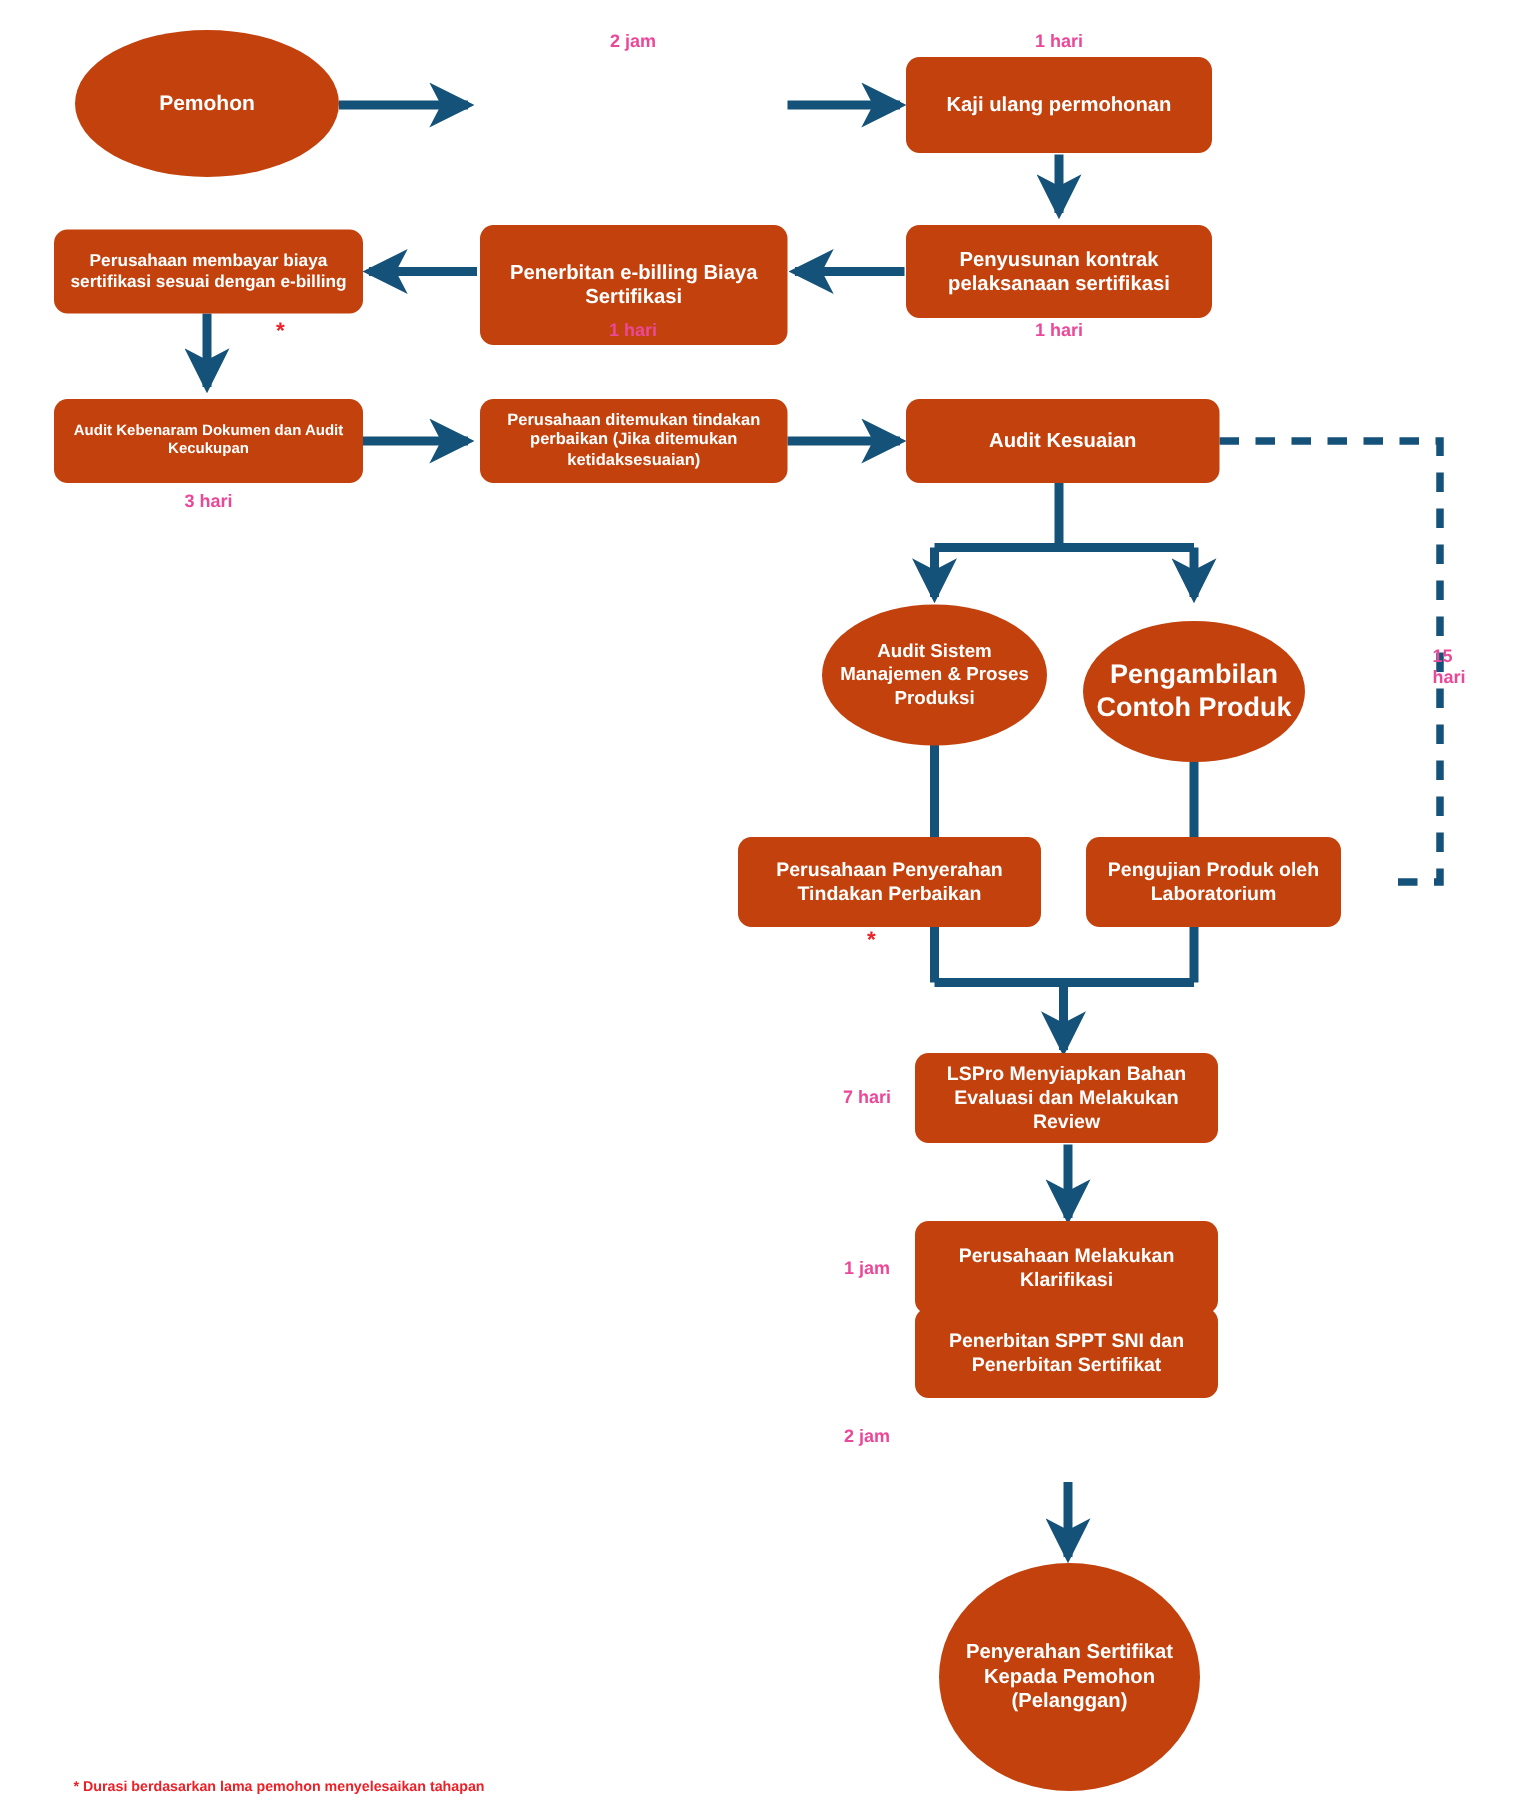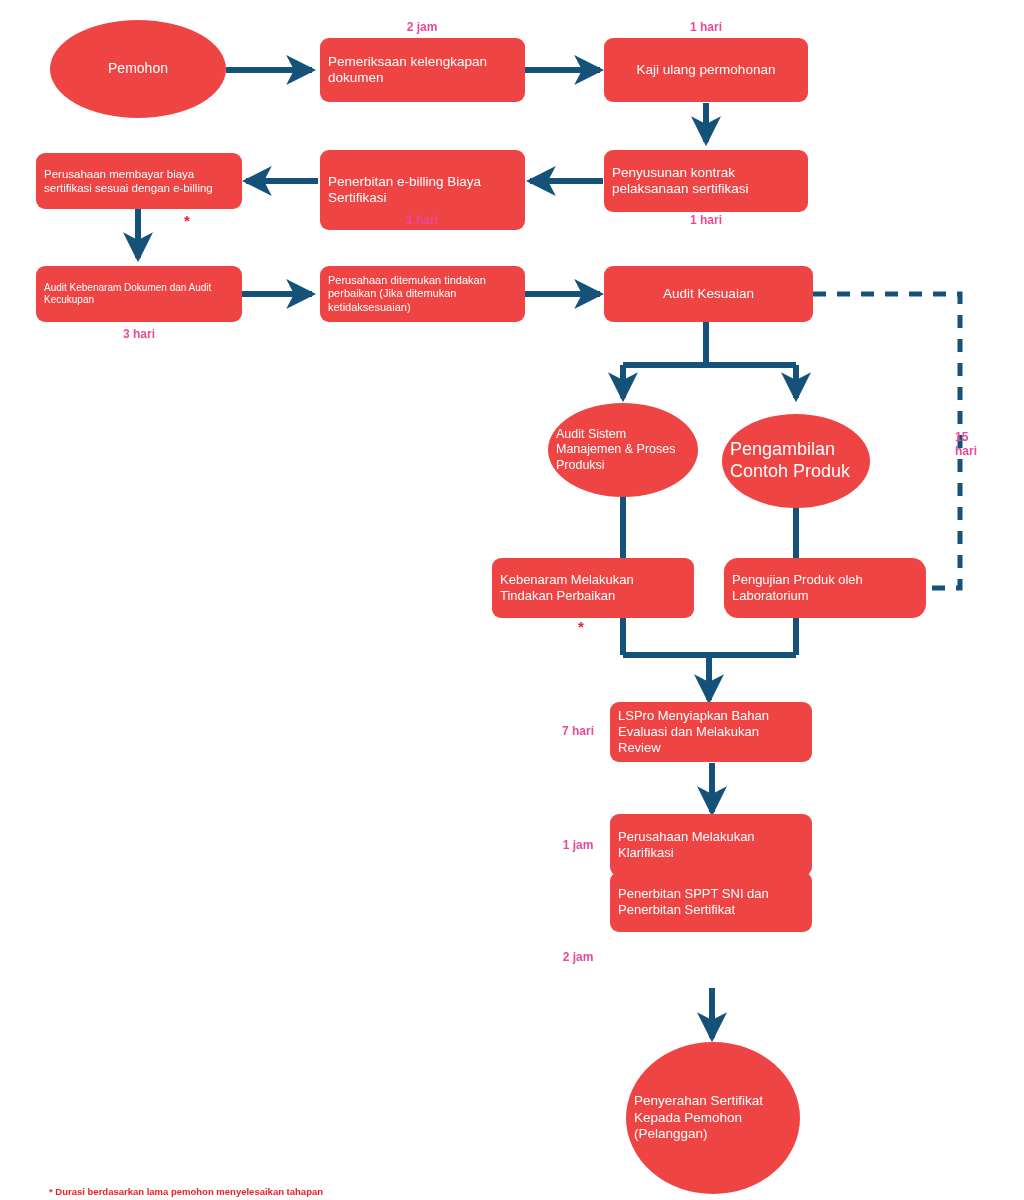--- a/index.html
+++ b/index.html
@@ -20,27 +20,27 @@
   svg.edges {
     position: absolute;
     left: 0;
     top: 0;
     width: 1024px;
     height: 1200px;
     pointer-events: none;
   }
   .node {
     position: absolute;
-    background: #ef4444;
+    background: #c2410c;
     color: #ffffff;
     display: flex;
     align-items: center;
     justify-content: center;
-    text-align: left;
-    font-weight: normal;
+    text-align: center;
+    font-weight: bold;
     line-height: 1.22;
     box-sizing: border-box;
     padding: 2px 8px;
     z-index: 2;
   }
   .node.box {
     border-radius: 9px;
   }
   .node.ellipse {
     border-radius: 50%;
@@ -118,43 +118,42 @@
       <path d="M 712 876 L 712 925" marker-end="url(#arrow)"></path>
 
       <path d="M 712 988 L 712 1038" marker-end="url(#arrow)"></path>
     </g>
 
     <path d="M 813 294 L 960 294 L 960 588 L 928 588" stroke="#15527A" stroke-width="5" fill="none" stroke-dasharray="13 11"></path>
   </svg>
 
   <div class="node ellipse" style="left:50px; top:20px; width:176px; height:98px; font-size:14px;">Pemohon</div>
 
-  <div class="node box" style="left:320px; top:38px; width:205px; height:64px; font-size:13.5px;">Pemeriksaan kelengkapan dokumen</div>
 
   <div class="node box" style="left:604px; top:38px; width:204px; height:64px; font-size:13.5px;">Kaji ulang permohonan</div>
 
   <div class="node box" style="left:604px; top:150px; width:204px; height:62px; font-size:13.5px;">Penyusunan kontrak pelaksanaan sertifikasi</div>
 
   <div class="node box" style="left:320px; top:150px; width:205px; height:80px; font-size:13.5px;">Penerbitan e-billing Biaya Sertifikasi</div>
 
   <div class="node box" style="left:36px; top:153px; width:206px; height:56px; font-size:11.5px;">Perusahaan membayar biaya sertifikasi sesuai dengan e-billing</div>
 
   <div class="node box" style="left:36px; top:266px; width:206px; height:56px; font-size:10px;">Audit Kebenaram Dokumen dan Audit Kecukupan</div>
 
   <div class="node box" style="left:320px; top:266px; width:205px; height:56px; font-size:11px;">Perusahaan ditemukan tindakan perbaikan (Jika ditemukan ketidaksesuaian)</div>
 
   <div class="node box" style="left:604px; top:266px; width:209px; height:56px; font-size:13.5px;">Audit Kesuaian</div>
 
   <div class="node ellipse" style="left:548px; top:403px; width:150px; height:94px; font-size:12.5px;">Audit Sistem Manajemen &amp; Proses Produksi</div>
 
   <div class="node ellipse" style="left:722px; top:414px; width:148px; height:94px; font-size:18px;">Pengambilan Contoh Produk</div>
 
-  <div class="node box" style="left:492px; top:558px; width:202px; height:60px; font-size:13px;">Kebenaram Melakukan Tindakan Perbaikan</div>
+  <div class="node box" style="left:492px; top:558px; width:202px; height:60px; font-size:13px;">Perusahaan Penyerahan Tindakan Perbaikan</div>
 
-  <div class="node box" style="left:724px; top:558px; width:202px; height:60px; font-size:13px;border-radius:14px;">Pengujian Produk oleh Laboratorium</div>
+  <div class="node box" style="left:724px; top:558px; width:170px; height:60px; font-size:13px;">Pengujian Produk oleh Laboratorium</div>
 
   <div class="node box" style="left:610px; top:702px; width:202px; height:60px; font-size:13px;">LSPro Menyiapkan Bahan Evaluasi dan Melakukan Review</div>
 
   <div class="node box" style="left:610px; top:814px; width:202px; height:62px; font-size:13px;">Perusahaan Melakukan Klarifikasi</div>
 
   <div class="node box" style="left:610px; top:872px; width:202px; height:60px; font-size:13px;">Penerbitan SPPT SNI dan Penerbitan Sertifikat</div>
 
   <div class="node ellipse" style="left:626px; top:1042px; width:174px; height:152px; font-size:13.5px;">Penyerahan Sertifikat Kepada Pemohon (Pelanggan)</div>
 
   <div class="label" style="left:382px; top:20px; width:80px;">2 jam</div>

